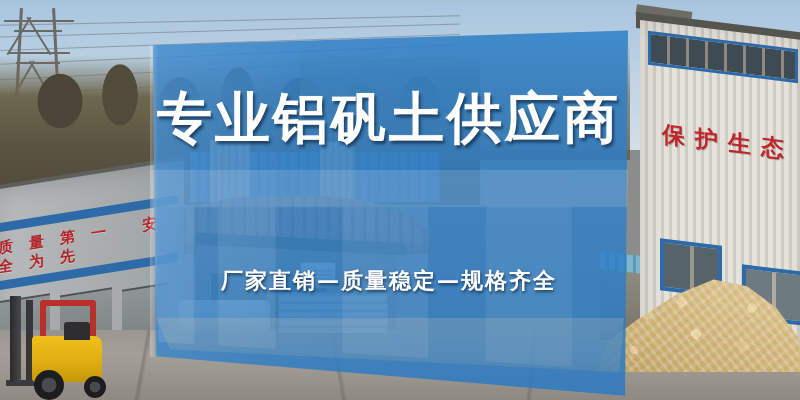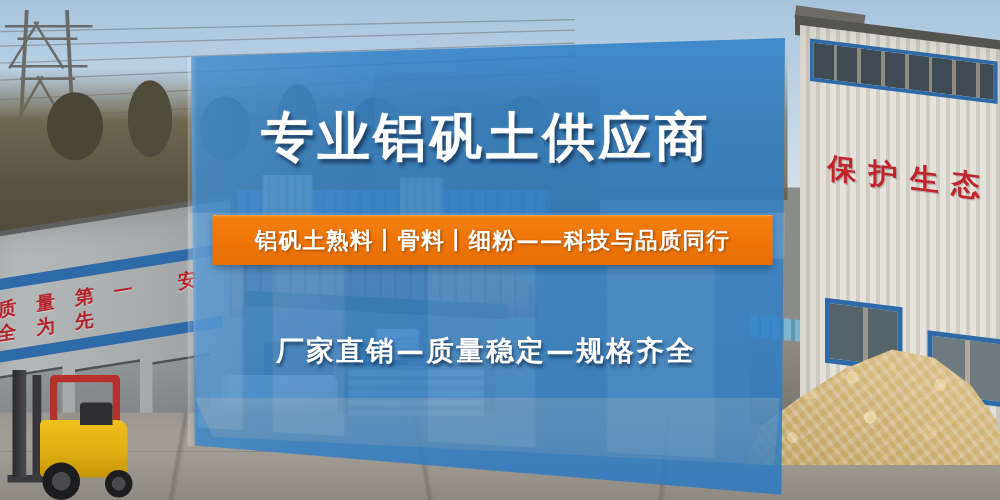--- a/index.html
+++ b/index.html
@@ -246,21 +246,21 @@
     background:linear-gradient(90deg,rgba(255,255,255,.28),rgba(255,255,255,0));
   }
 
   
   .content {
     position:absolute; left:150px; top:26px; width:478px; height:372px;
   }
   .headline {
     position:absolute; left:0; right:0; top:56px;
     text-align:center; color:#ffffff;
-    font-size:42px; font-weight:bold; letter-spacing:3px;
+    font-size:55px; font-weight:bold; letter-spacing:3px;
     text-shadow:2px 3px 3px rgba(18,45,78,.75), 0 0 1px rgba(255,255,255,.6);
     font-family:"DejaVu Sans","Liberation Sans",sans-serif;
   }
   .orange-bar {
     position:absolute; left:20px; top:146px; width:448px; height:40px;
     background:linear-gradient(180deg,#f48110 0%,#ee7408 55%,#e56f06 100%);
     box-shadow:0 3px 6px rgba(0,0,0,.3), inset 0 1px 0 rgba(255,255,255,.22);
     display:flex; align-items:center; justify-content:center;
   }
   .orange-bar span {
@@ -382,20 +382,17 @@
   <div class="panel">
     <div class="panel-sheen"></div>
   </div>
   <div class="ghost"></div>
   <div class="ghost2"></div>
   <div class="panel-edge-l"></div>
 
   <div class="content">
     <div class="headline">专业铝矾土供应商</div>
 
-    <div class="orange-bar">
-      <span>铝矾土熟料丨骨料丨细粉——科技与品质同行</span>
-    </div>
 
     <div class="sub1">厂家直销—质量稳定—规格齐全</div>
   </div>
 
 </div>
 
 </body></html>

